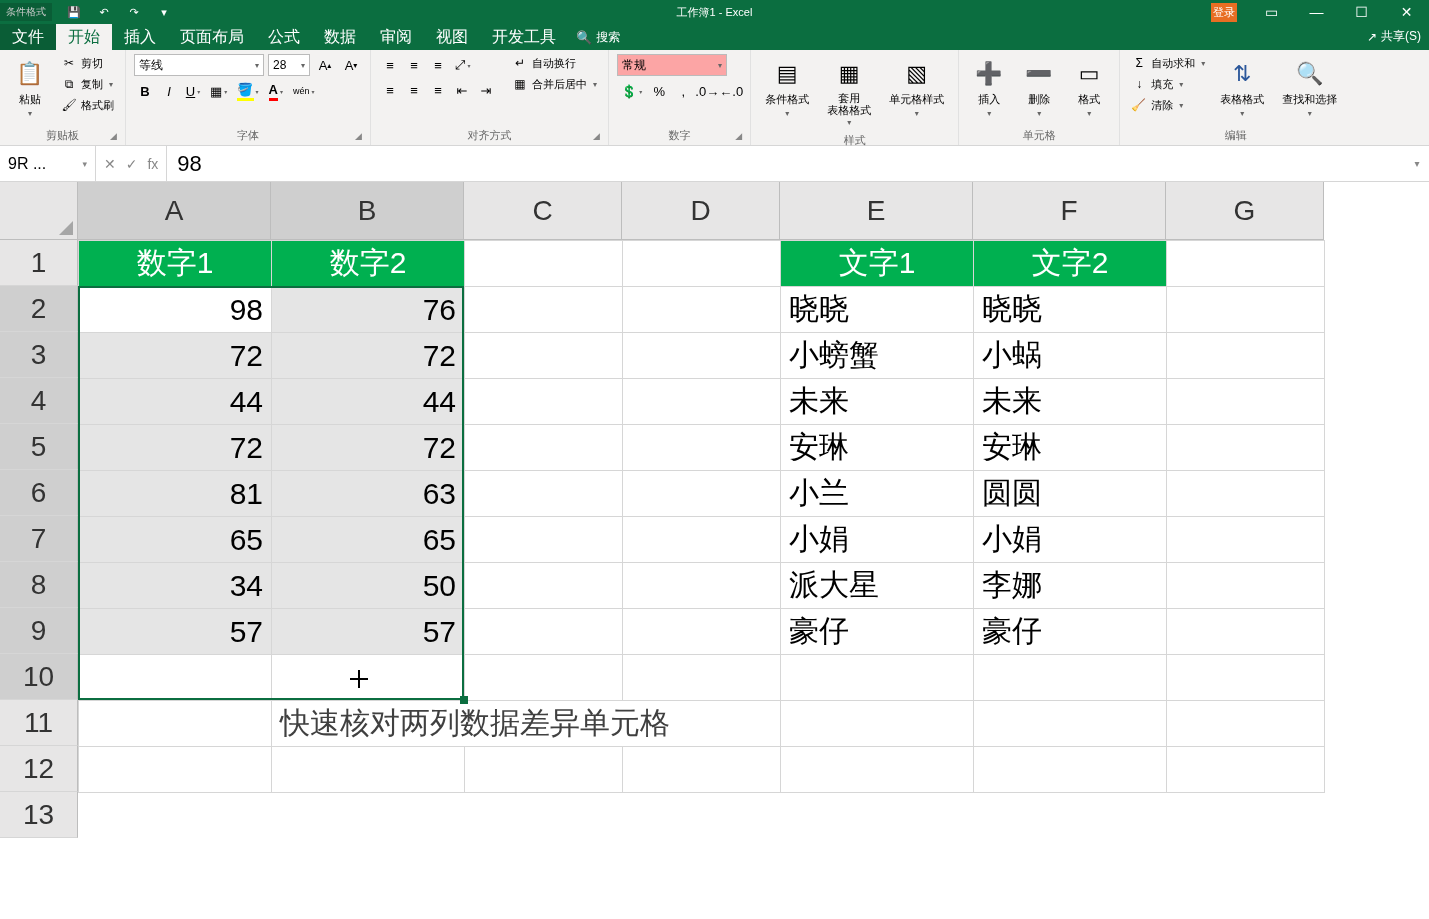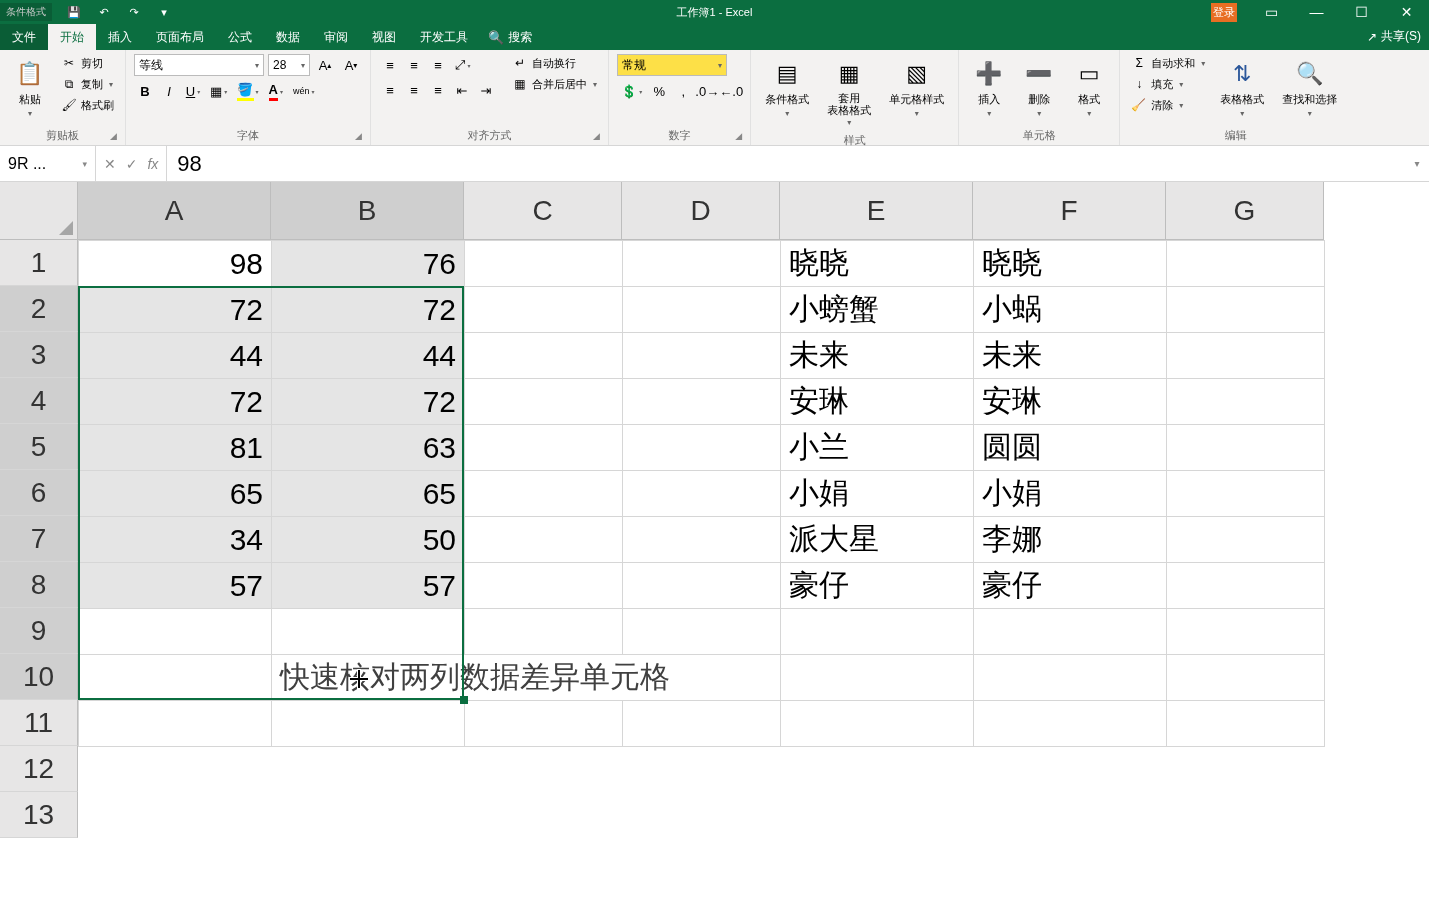--- a/index.html
+++ b/index.html
@@ -10,21 +10,21 @@
 .title-bar .autosave { background: #0a5d36; padding: 2px 6px; font-size: 10px; color: #ccc; margin-right: 8px; }
 .title-bar .qat { display: flex; gap: 10px; margin-left: 4px; }
 .title-bar .qat-item { display: inline-flex; align-items: center; justify-content: center; width: 20px; height: 18px; color: #fff; }
 .title-bar .doc-title { position: absolute; left: 50%; transform: translateX(-50%); color: #fff; }
 .title-bar .win-controls { position: absolute; right: 0; display: flex; align-items: center; gap: 0; }
 .title-bar .login { background: #e86e23; padding: 2px 2px; font-size: 11px; margin-right: 12px; }
 .title-bar .wc { width: 45px; height: 24px; display: flex; align-items: center; justify-content: center; font-size: 14px; }
 
 
 .tabs-row { height: 26px; background: #0b6e40; display: flex; align-items: stretch; position: relative; }
-.tab { padding: 1px 12px; color: #fff; font-size: 12px; display: flex; align-items: center; cursor: pointer; }
+.tab { padding: 1px 12px; color: #fff; font-size: 16px; display: flex; align-items: center; cursor: pointer; }
 .tab.file { background: #0a5d36; }
 .tab.active { background: #f3f2f1; color: #0b6e40; }
 .search-wrap { display: flex; align-items: center; color: #fff; font-size: 12px; margin-left: 8px; gap: 4px; }
 .search-wrap .mag { font-size: 13px; }
 .share { position: absolute; right: 8px; color: #fff; font-size: 12px; display: flex; align-items: center; gap: 4px; top: 4px; }
 
 
 .ribbon { height: 96px; background: #f3f2f1; border-bottom: 1px solid #d6d6d6; display: flex; font-size: 12px; }
 .group { border-right: 1px solid #e1e1e1; padding: 4px 8px 2px 8px; display: flex; flex-direction: column; justify-content: space-between; }
 .group-body { display: flex; gap: 6px; align-items: flex-start; flex: 1; }
@@ -41,21 +41,21 @@
 .mini-ico { width: 16px; height: 16px; display: inline-flex; align-items: center; justify-content: center; font-size: 12px; }
 
 .font-row { display: flex; gap: 4px; align-items: center; }
 .font-sel { width: 130px; height: 22px; border: 1px solid #bbb; background: #fff; font-size: 12px; padding: 0 4px; display: flex; align-items: center; justify-content: space-between; }
 .size-sel { width: 42px; height: 22px; border: 1px solid #bbb; background: #fff; font-size: 12px; padding: 0 4px; display: flex; align-items: center; justify-content: space-between; }
 .btn-row { display: flex; gap: 2px; }
 .fbtn { width: 22px; height: 22px; display: flex; align-items: center; justify-content: center; cursor: pointer; font-size: 13px; border: 1px solid transparent; }
 .fbtn .dd-sm { font-size: 6px; margin-left: 2px; color: #666; }
 .fbtn.wide { width: auto; padding: 0 3px; }
 
-.num-sel { width: 110px; height: 22px; border: 1px solid #bbb; background: #fde047; font-size: 12px; padding: 0 4px; display: flex; align-items: center; justify-content: space-between; }
+.num-sel { width: 110px; height: 22px; border: 1px solid #bbb; background: #fca5a5; font-size: 12px; padding: 0 4px; display: flex; align-items: center; justify-content: space-between; }
 
 
 .name-fx-row { height: 36px; border-bottom: 1px solid #d6d6d6; display: flex; align-items: stretch; background: #fff; }
 .name-box { width: 96px; border-right: 1px solid #d6d6d6; display: flex; align-items: center; padding: 0 8px; font-size: 16px; justify-content: space-between; }
 .name-box .dd { font-size: 9px; color: #888; }
 .fx-icons { display: flex; align-items: center; padding: 0 8px; gap: 10px; color: #888; font-size: 14px; border-right: 1px solid #d6d6d6; }
 .fx-val { flex: 1; display: flex; align-items: center; padding: 0 10px; font-size: 22px; }
 .fx-expand { width: 24px; display: flex; align-items: center; justify-content: center; color: #888; font-size: 10px; }
 
 
@@ -341,21 +341,21 @@
 </div>
 
 <div class="name-fx-row">
   <div class="name-box">
       <span>9R ...</span>
       <span class="dd">▾</span>
     </div>
   <div class="fx-icons">
     <span>✕</span>
     <span>✓</span>
-    <span style="font-style:italic">fx</span>
+    <span style="">fx</span>
   </div>
   <div class="fx-val">98</div>
   <div class="fx-expand">▾</div>
 </div>
 
 <div class="grid-wrap">
   <div class="corner"></div>
   <div class="col-headers">
     <div class="ch colA sel">A</div>
     <div class="ch colB sel">B</div>
@@ -377,20 +377,29 @@
     <div class="rh sel">9</div>
     <div class="rh sel">10</div>
     <div class="rh">11</div>
     <div class="rh">12</div>
     <div class="rh">13</div>
   </div>
 
   <div class="cells">
     <table class="sheet">
       <tbody>
+          <tr>
+        <td class="cA hdr">数字1</td>
+        <td class="cB hdr">数字2</td>
+        <td class="cC"></td>
+        <td class="cD"></td>
+        <td class="cE hdr">文字1</td>
+        <td class="cF hdr">文字2</td>
+        <td class="cG"></td>
+      </tr>
       <tr>
             <td class="cA num sel active">98</td>
             <td class="cB num sel">76</td>
             <td class="cC"></td>
             <td class="cD"></td>
             <td class="cE txt">晓晓</td>
             <td class="cF txt">晓晓</td>
             <td class="cG"></td>
           </tr>
       <tr>

